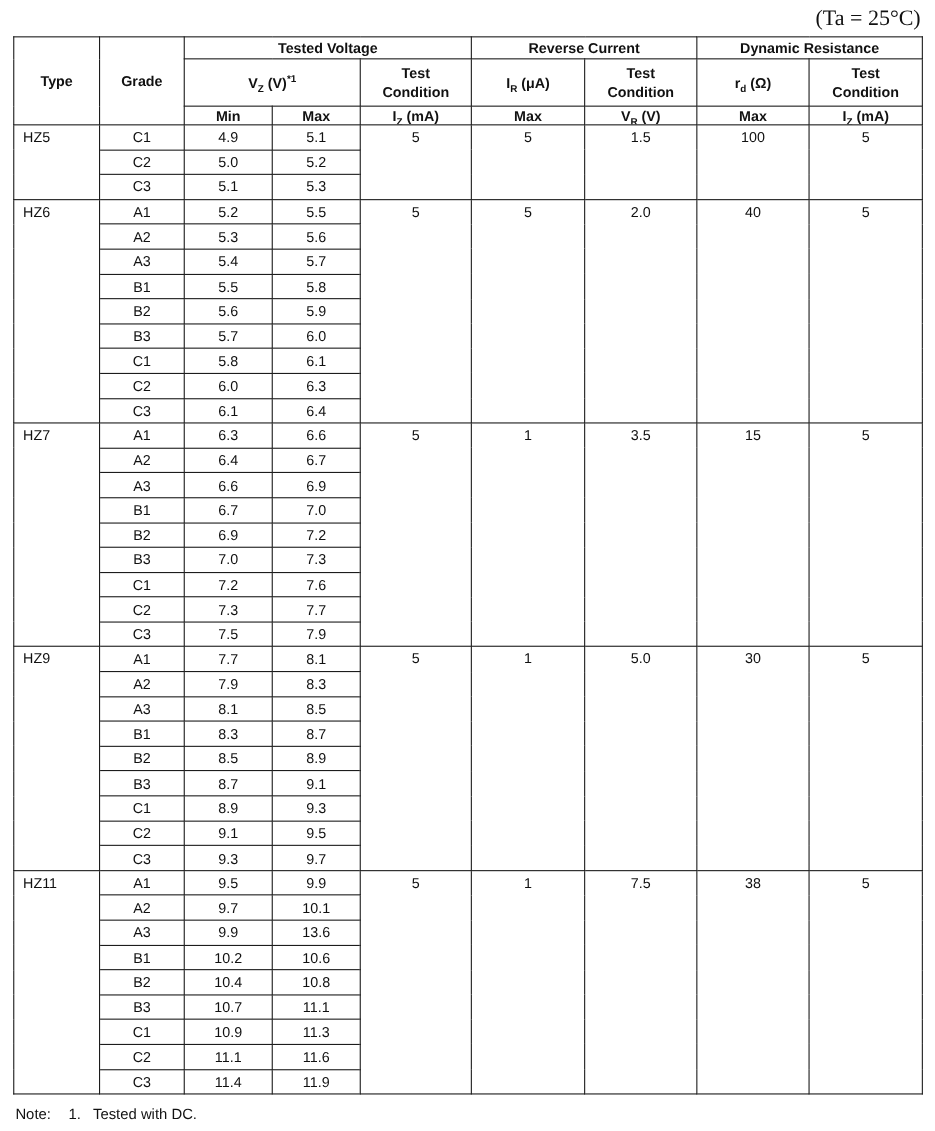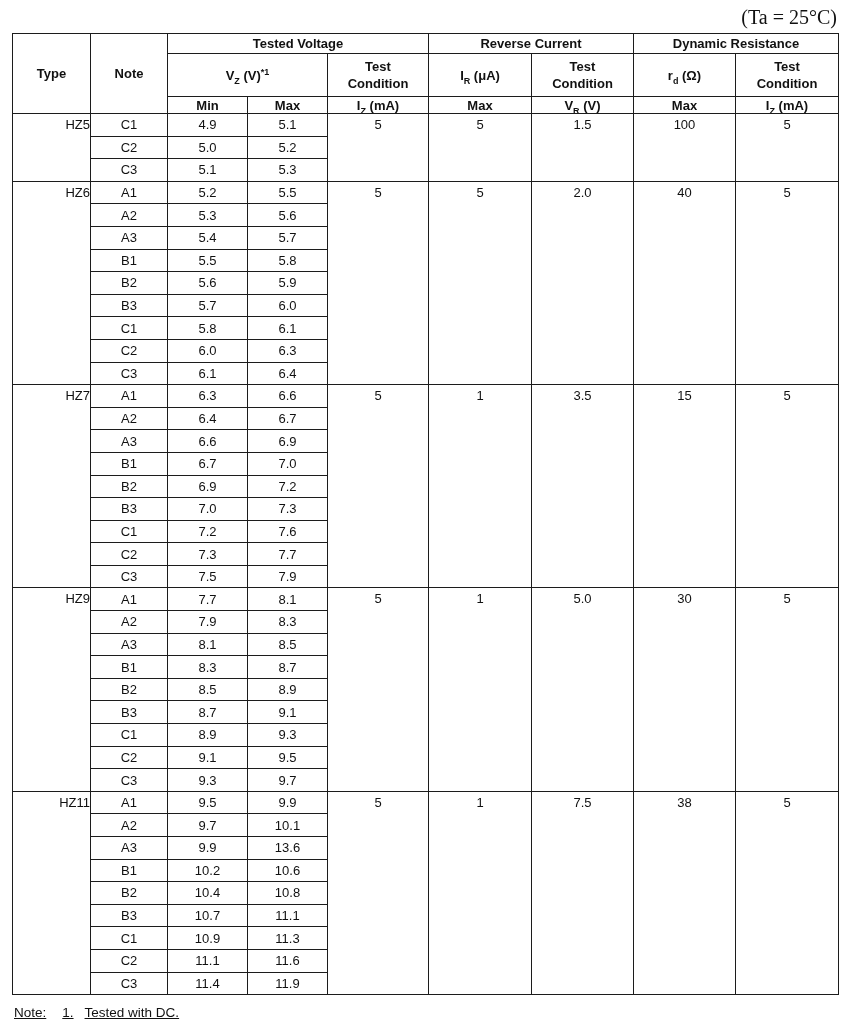--- a/index.html
+++ b/index.html
@@ -35,36 +35,35 @@
     overflow: hidden;
   }
   .spec th { font-weight: bold; }
   tr.h1 { height: 20px; }
   tr.h2 { height: 43px; }
   tr.h3 { height: 17px; }
   tbody.data tr { height: 22.6px; }
   .vb { vertical-align: bottom; padding-bottom: 2px; }
   .tc div { line-height: 17px; }
   td.type {
-    text-align: right;
+    text-align: left;
     padding-left: 8px;
   }
   td.merged {
     vertical-align: top;
     line-height: 21.5px;
   }
   sub { font-size: 9px; line-height: 0; }
   sup { font-size: 9px; line-height: 0; }
   .footnote {
     position: absolute;
     left: 14px;
     top: 1005px;
     font-size: 13.5px;
     white-space: nowrap;
-    text-decoration: underline;
   }
   .footnote .nlabel { margin-right: 16px; }
   .footnote .nnum  { margin-right: 11px; }
 </style>
 </head>
 <body>
 
 <div class="ta-note">(Ta = 25°C)</div>
 
 <table class="spec">
@@ -75,21 +74,21 @@
       <col style="width:80px">
       <col style="width:101px">
     <col style="width:103px">
       <col style="width:102px">
     <col style="width:102px">
       <col style="width:103px">
   </colgroup>
   <thead>
     <tr class="h1">
       <th rowspan="3" class="vb">Type</th>
-      <th rowspan="3" class="vb">Note</th>
+      <th rowspan="3" class="vb">Grade</th>
       <th colspan="3">Tested Voltage</th>
       <th colspan="2">Reverse Current</th>
       <th colspan="2">Dynamic Resistance</th>
     </tr>
     <tr class="h2">
       <th colspan="2" class="vb"><span>V</span><sub>Z</sub><span> (V)</span><sup>*1</sup></th>
       <th class="vb tc">
         <div>Test</div>
         <div>Condition</div>
       </th>

